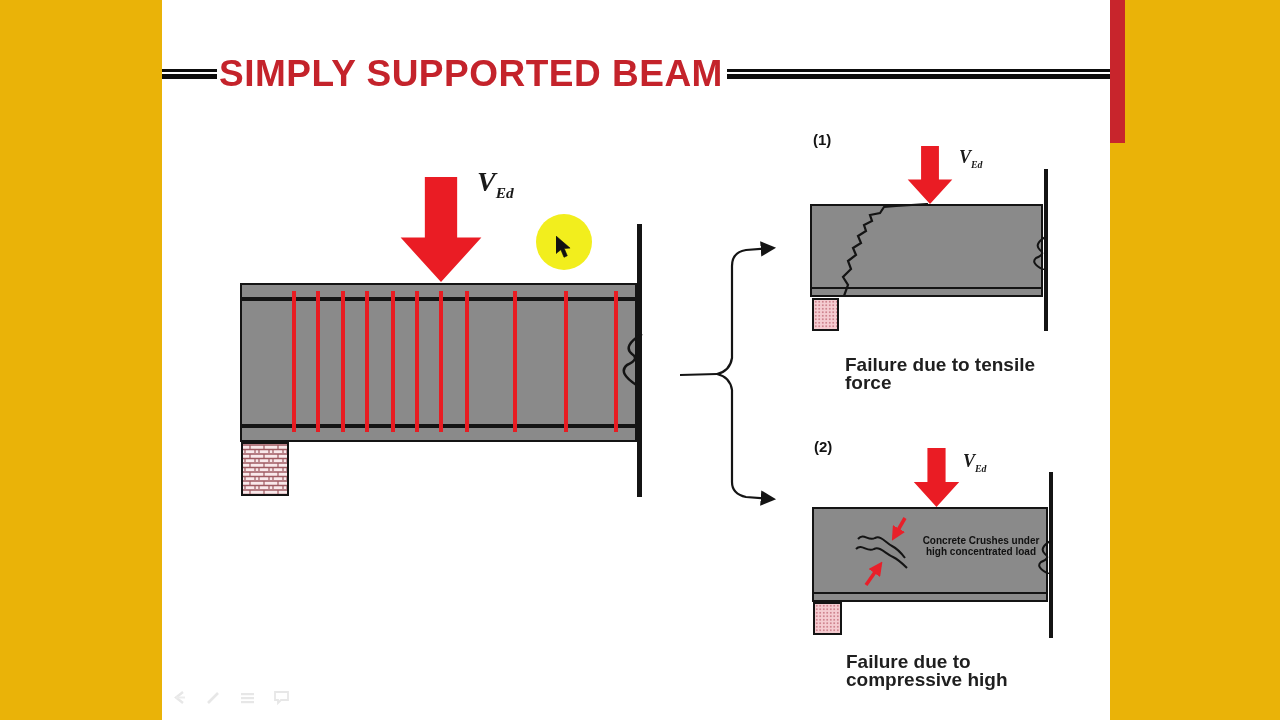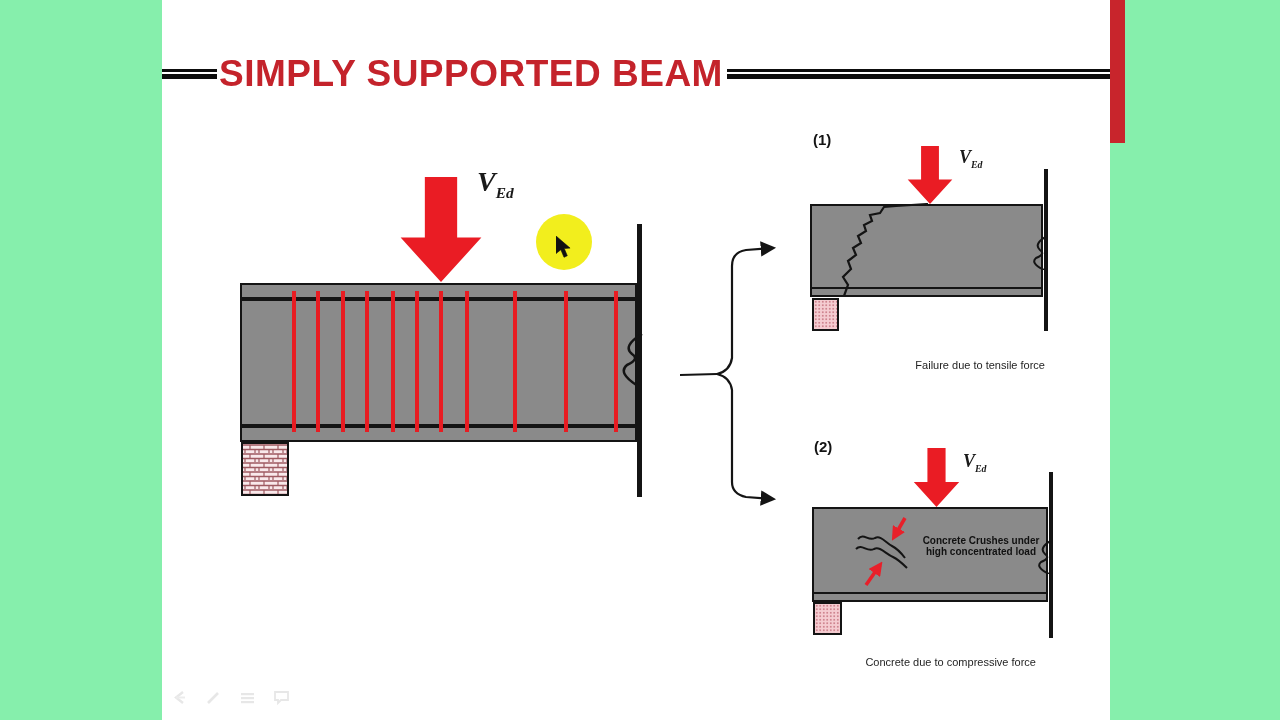--- a/index.html
+++ b/index.html
@@ -1,20 +1,20 @@
 <!DOCTYPE html>
 <html><head>
 <meta charset="utf-8">
 <style>
   * { margin:0; padding:0; box-sizing:border-box; }
   html,body { width:1280px; height:720px; background:#000; overflow:hidden;
               font-family:"Liberation Sans", sans-serif; }
   .abs { position:absolute; }
 
-  #stage { position:relative; width:1280px; height:720px; background:#86efac; }
+  #stage { position:relative; width:1280px; height:720px; background:#eab308; }
   #slide { position:absolute; left:162px; top:0; width:948px; height:720px; background:#fff; }
   #accent-bar { position:absolute; left:1110px; top:0; width:15px; height:143px; background:#c8252c; }
 
   
   #title-row { position:absolute; left:162px; top:54px; width:948px; height:40px;
                display:flex; align-items:center; }
   .dline { display:flex; flex-direction:column; justify-content:center; gap:2px; height:12px; }
   .dline .thin  { height:2.5px; background:#0d0d0d; }
   .dline .thick { height:5px;   background:#0d0d0d; }
   #rule-left  { width:55px; }
@@ -38,21 +38,21 @@
 
   .wall { position:absolute; background:#141414; }
 
   
   .support-brick { position:absolute; border:2.5px solid #141414; }
   .support-dot { position:absolute; border:2px solid #141414; background-color:#f5ccd1;
     background-image: radial-gradient(#cf8590 0.9px, transparent 1.1px);
     background-size: 3.5px 3.5px; }
 
   .panel-index { position:absolute; font-size:15px; font-weight:bold; color:#141414; }
-  .caption { position:absolute; font-size:11px; color:#1f1f1f; text-align:right; line-height:18px; }
+  .caption { position:absolute; font-size:19px; color:#1f1f1f; text-align:left; line-height:18px;font-weight:bold; }
   #crush-note { position:absolute; left:916px; top:535px; width:130px; text-align:center;
                 font-size:10px; font-weight:bold; color:#111; line-height:11px; }
 
   
   #laser-dot { position:absolute; left:536px; top:214px; width:56px; height:56px;
                border-radius:50%; background:#f2ee1d; }
 
   
   #presenter-toolbar { position:absolute; left:170px; top:688px; display:flex; gap:15px; }
   .ptool { width:19px; height:19px; cursor:pointer; }
@@ -187,21 +187,21 @@
     <path d="M 18 77 L 32 57" stroke="#e8202a" stroke-width="3.5" fill="none" marker-end="url(#rah)"></path>
   </svg>
 
   <div id="crush-note">Concrete Crushes under high concentrated load</div>
 
   <div class="support-dot" style="left:813px; top:602px; width:29px; height:33px;"></div>
   <div class="wall" style="left:1049px; top:472px; width:4px; height:166px;"></div>
   <svg class="abs" style="left:1038px; top:540px;" width="18" height="34" viewBox="0 0 18 34">
     <path d="M 14 0 Q 0 8 7 14 Q 13 18 3 22 Q -3 27 11 34" stroke="#141414" stroke-width="2" fill="none"></path>
   </svg>
-  <div class="caption" style="left:846px; top:653px; width:190px;">Concrete due to compressive force</div>
+  <div class="caption" style="left:846px; top:653px; width:190px;">Failure due to compressive high</div>
 
   <div id="presenter-toolbar">
     <svg class="ptool" viewBox="0 0 19 19">
       <path d="M13 4 L6 9.5 L13 15" stroke="#e7e7e7" stroke-width="2.4" fill="none"></path>
       <path d="M6 9.5 H15" stroke="#ececec" stroke-width="2" fill="none"></path>
     </svg>
     <svg class="ptool" viewBox="0 0 19 19">
       <path d="M4 15 L14 5" stroke="#e7e7e7" stroke-width="2.6" fill="none"></path>
       <path d="M4 15 L6.5 14.2 L4.8 12.5 Z" fill="#e7e7e7"></path>
     </svg>

